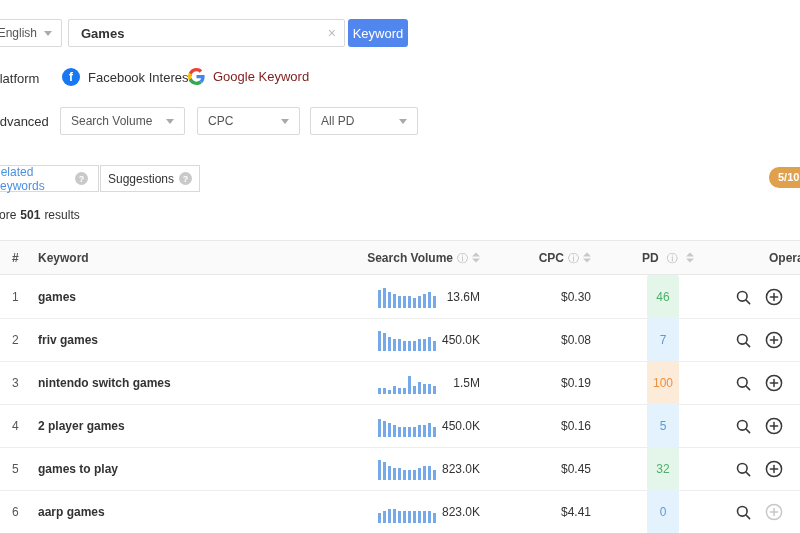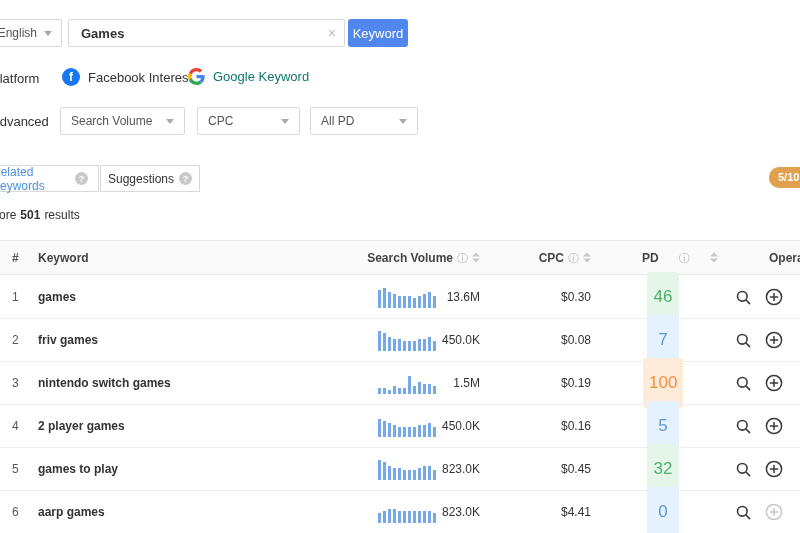--- a/index.html
+++ b/index.html
@@ -27,21 +27,21 @@
   
   .row-label { position:absolute; font-size:13px; color:#333; }
   .platform-label { left:51px; top:71px; }
   .platform-opt { position:absolute; top:68px; display:flex; align-items:center; gap:8px;
     font-size:13px; color:#333; cursor:pointer; }
   .platform-opt.fb { left:122px; }
   .platform-opt.gg { left:248px; }
   .fb-icon { width:18px; height:18px; border-radius:50%; background:#1877f2; color:#fff;
     font-weight:700; font-size:12px; display:flex; align-items:center; justify-content:center; }
   .gg-icon { width:17px; height:17px; display:flex; align-items:center; }
-  .gg-label { color:#0f766e; }
+  .gg-label { color:#7f1d1d; }
 
   
   .advanced-label { left:51px; top:114px; }
   .filter { position:absolute; top:107px; height:28px; border:1px solid #d9d9d9; border-radius:2px;
     display:flex; align-items:center; justify-content:space-between; padding:0 10px;
     font-size:12px; color:#555; cursor:pointer; }
   .f1 { left:120px; width:125px; }
   .f2 { left:257px; width:103px; }
   .f3 { left:370px; width:108px; }
 
@@ -66,34 +66,34 @@
     border-top:1px solid #e8e8e8; border-bottom:1px solid #e8e8e8; font-size:12px;
     font-weight:700; color:#444; }
   .tbody { position:absolute; left:0; top:276px; width:880px; }
   .trow { position:relative; width:880px; height:43px; border-bottom:1px solid #ededed; font-size:12px; color:#333; }
   .cell, .h { position:absolute; top:50%; transform:translateY(-50%); white-space:nowrap; }
   .h.idx, .cell.idx { left:72px; color:#555; }
   .h.kw, .cell.kw { left:98px; }
   .cell.kw { font-weight:700; cursor:pointer; }
   .h.vol { right:340px; display:flex; align-items:center; gap:4px; cursor:pointer; }
   .h.cpc { right:229px; display:flex; align-items:center; gap:4px; cursor:pointer; }
-  .h.pd  { left:702px; display:flex; align-items:center; gap:20px; cursor:pointer; }
+  .h.pd  { left:702px; display:flex; align-items:center; gap:8px; cursor:pointer; }
   .h.ops { left:788px;margin-left:41px; }
   .info { color:#b5b5b5; font-size:11px; font-weight:400; }
   .sort { display:inline-flex; flex-direction:column; gap:2px; }
   .sort i { display:block; width:0; height:0; border-left:4px solid transparent; border-right:4px solid transparent; }
   .sort .up { border-bottom:4px solid #c8c8c8; }
   .sort .dn { border-top:4px solid #c8c8c8; }
 
   .cell.chart { left:438px; width:62px; height:22px; display:flex; align-items:flex-end; gap:2px; }
   .bar { width:3px; background:#76a9e9; display:inline-block; flex:none; }
   .cell.vol { right:340px; }
   .cell.cpc { right:229px; }
   .cell.pdc { left:703px; width:40px; display:flex; justify-content:center; }
-  .pd-badge { min-width:32px; padding:15px 6px; border-radius:3px; text-align:center; font-size:17px; }
+  .pd-badge { min-width:32px; padding:15px 6px; border-radius:3px; text-align:center; font-size:12px; }
   .pd-green  { background:#e4f6e9; color:#4db06a; }
   .pd-blue   { background:#e4f2fd; color:#5b9bd5; }
   .pd-orange { background:#fdebd9; color:#ee8f40; }
   .cell.ops { left:795px; display:flex; align-items:center; gap:13px; }
   .opicon { display:inline-flex; cursor:pointer; }
 </style>
 </head>
 <body>
 
 <div class="viewport">

